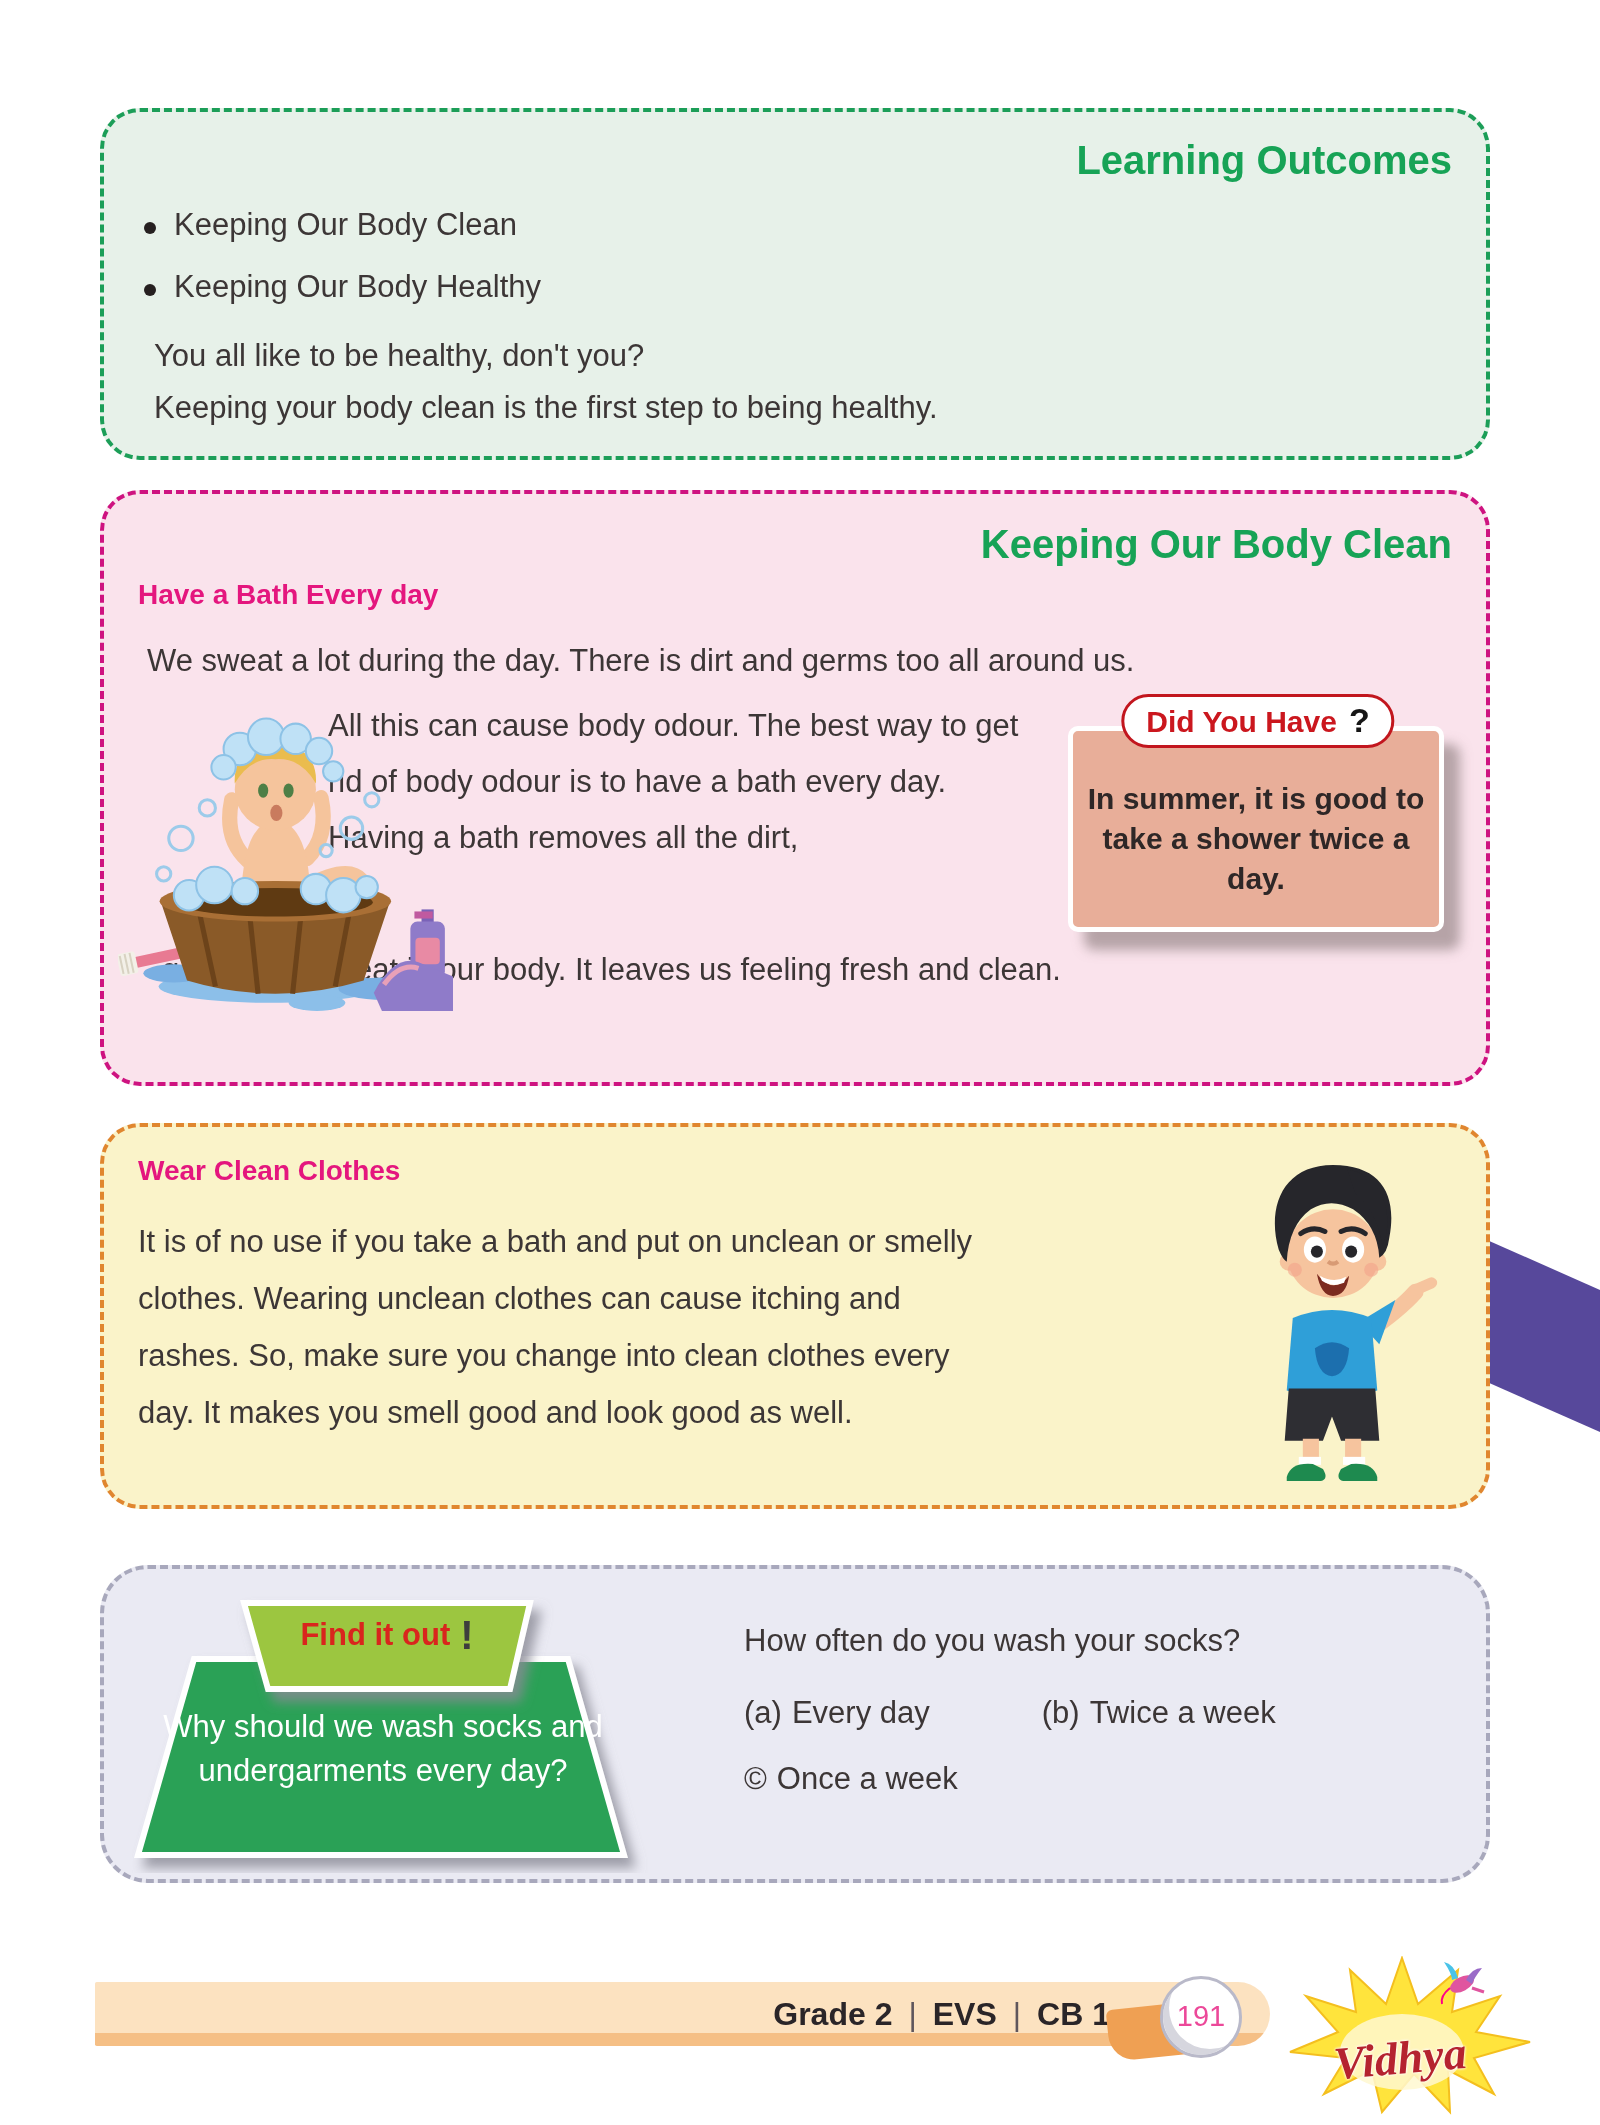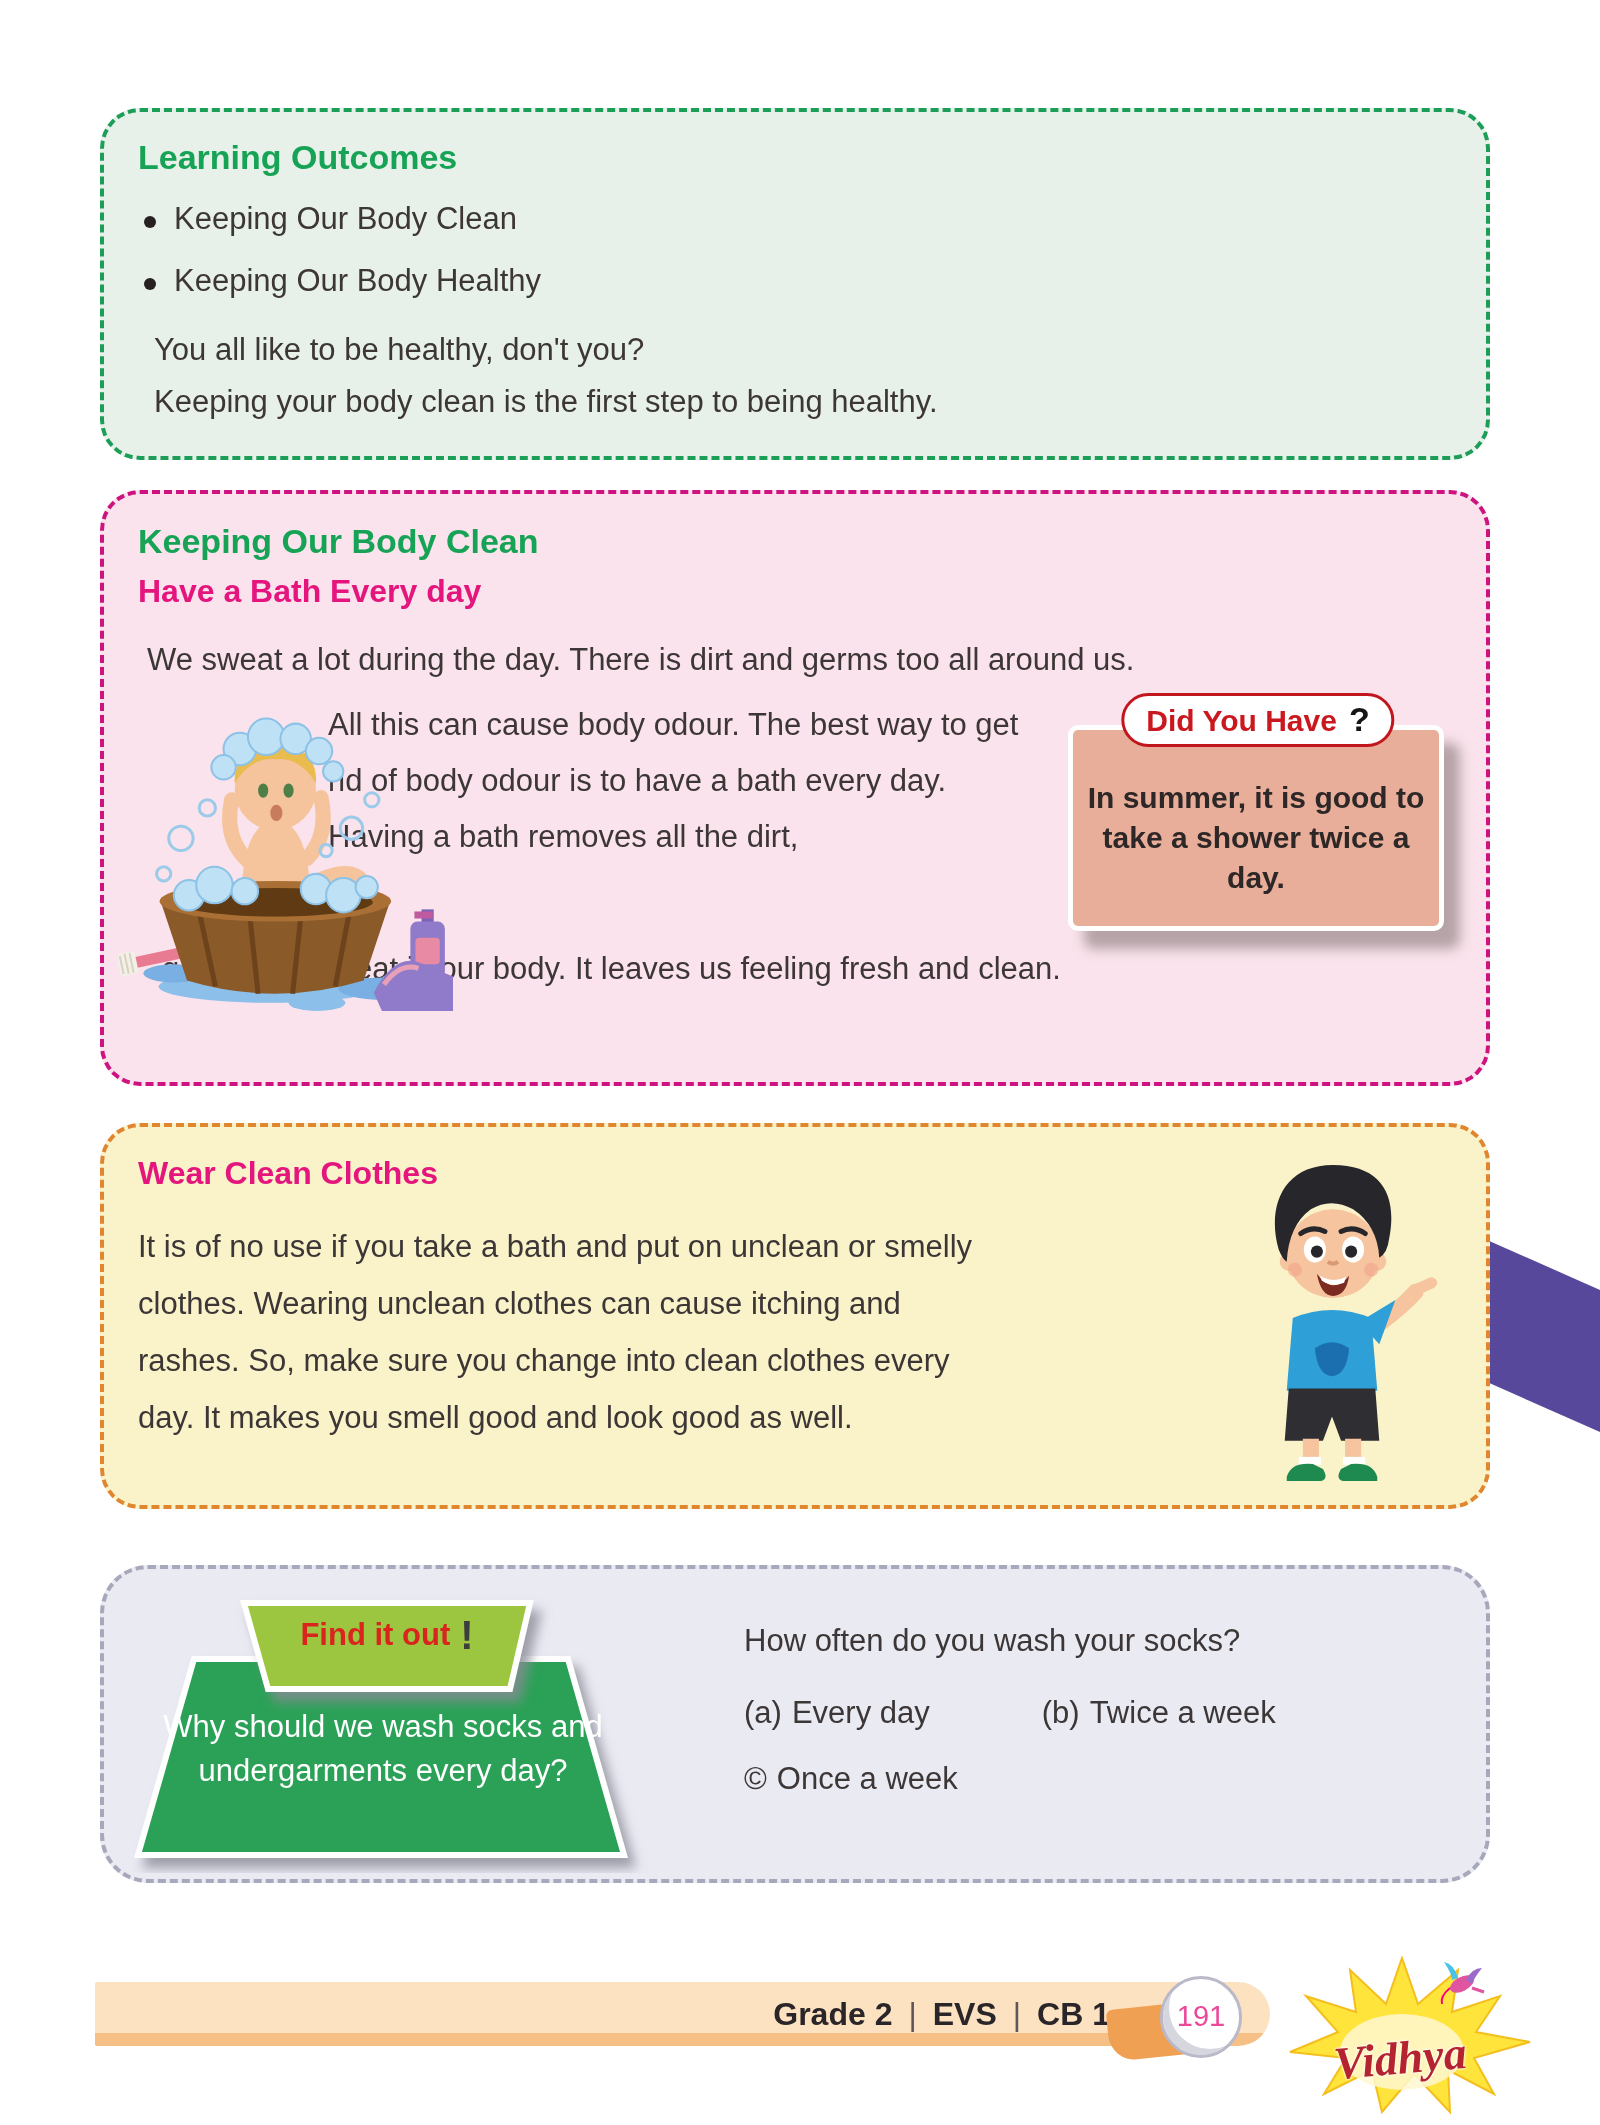--- a/index.html
+++ b/index.html
@@ -3,22 +3,22 @@
 <meta charset="utf-8">
 <style>
   html,body{margin:0;padding:0;background:#ffffff;}
   .page{position:relative;width:1600px;height:2125px;background:#ffffff;overflow:hidden;
         font-family:"Liberation Sans", sans-serif;color:#3c3636;}
   .box{position:absolute;left:100px;width:1390px;box-sizing:border-box;border-radius:40px;}
   .box-green{top:108px;height:352px;background:#e7f1e9;border:4px dashed #1c9e58;padding:22px 34px;}
   .box-pink{top:490px;height:596px;background:#fae3ec;border:4px dashed #ce1380;padding:24px 34px;}
   .box-yellow{top:1123px;height:386px;background:#faf3c9;border:4px dashed #e0862f;padding:28px 34px;}
   .box-lavender{top:1565px;height:318px;background:#eaeaf3;border:4px dashed #a8a8bc;border-radius:48px;}
-  h2.green{color:#17a356;font-size:34px;margin:4px 0 24px;font-weight:bold;}
-  h3.pinkhead{color:#e4167e;font-size:32px;margin:0 0 22px;font-weight:bold;}
+  h2.green{color:#17a356;font-size:40px;margin:4px 0 24px;font-weight:bold;text-align:right;}
+  h3.pinkhead{color:#e4167e;font-size:28px;margin:0 0 22px;font-weight:bold;}
   .bullet-row{display:flex;align-items:flex-start;gap:18px;font-size:31px;margin:0 6px 26px;}
   .bullet-dot{width:12px;height:12px;border-radius:50%;background:#262020;margin-top:15px;flex:0 0 auto;}
   .intro-line{font-size:31px;line-height:50px;margin:2px 0 0 16px;}
   .flow{font-size:31px;line-height:56px;}
   .para-start{margin:9px;}
   .bath-spacer{float:left;width:190px;height:240px;}
   .bath-art{position:absolute;left:14px;top:192px;width:335px;height:325px;z-index:0;pointer-events:none;}
   .dyk{float:right;width:388px;height:234px;position:relative;margin:2px 0 8px 16px;z-index:2;}
   .dyk-body{position:absolute;top:26px;left:4px;right:8px;bottom:2px;background:#e8ae99;border:5px solid #fff;
             border-radius:10px;box-shadow:16px 18px 12px rgba(126,112,112,.55);

